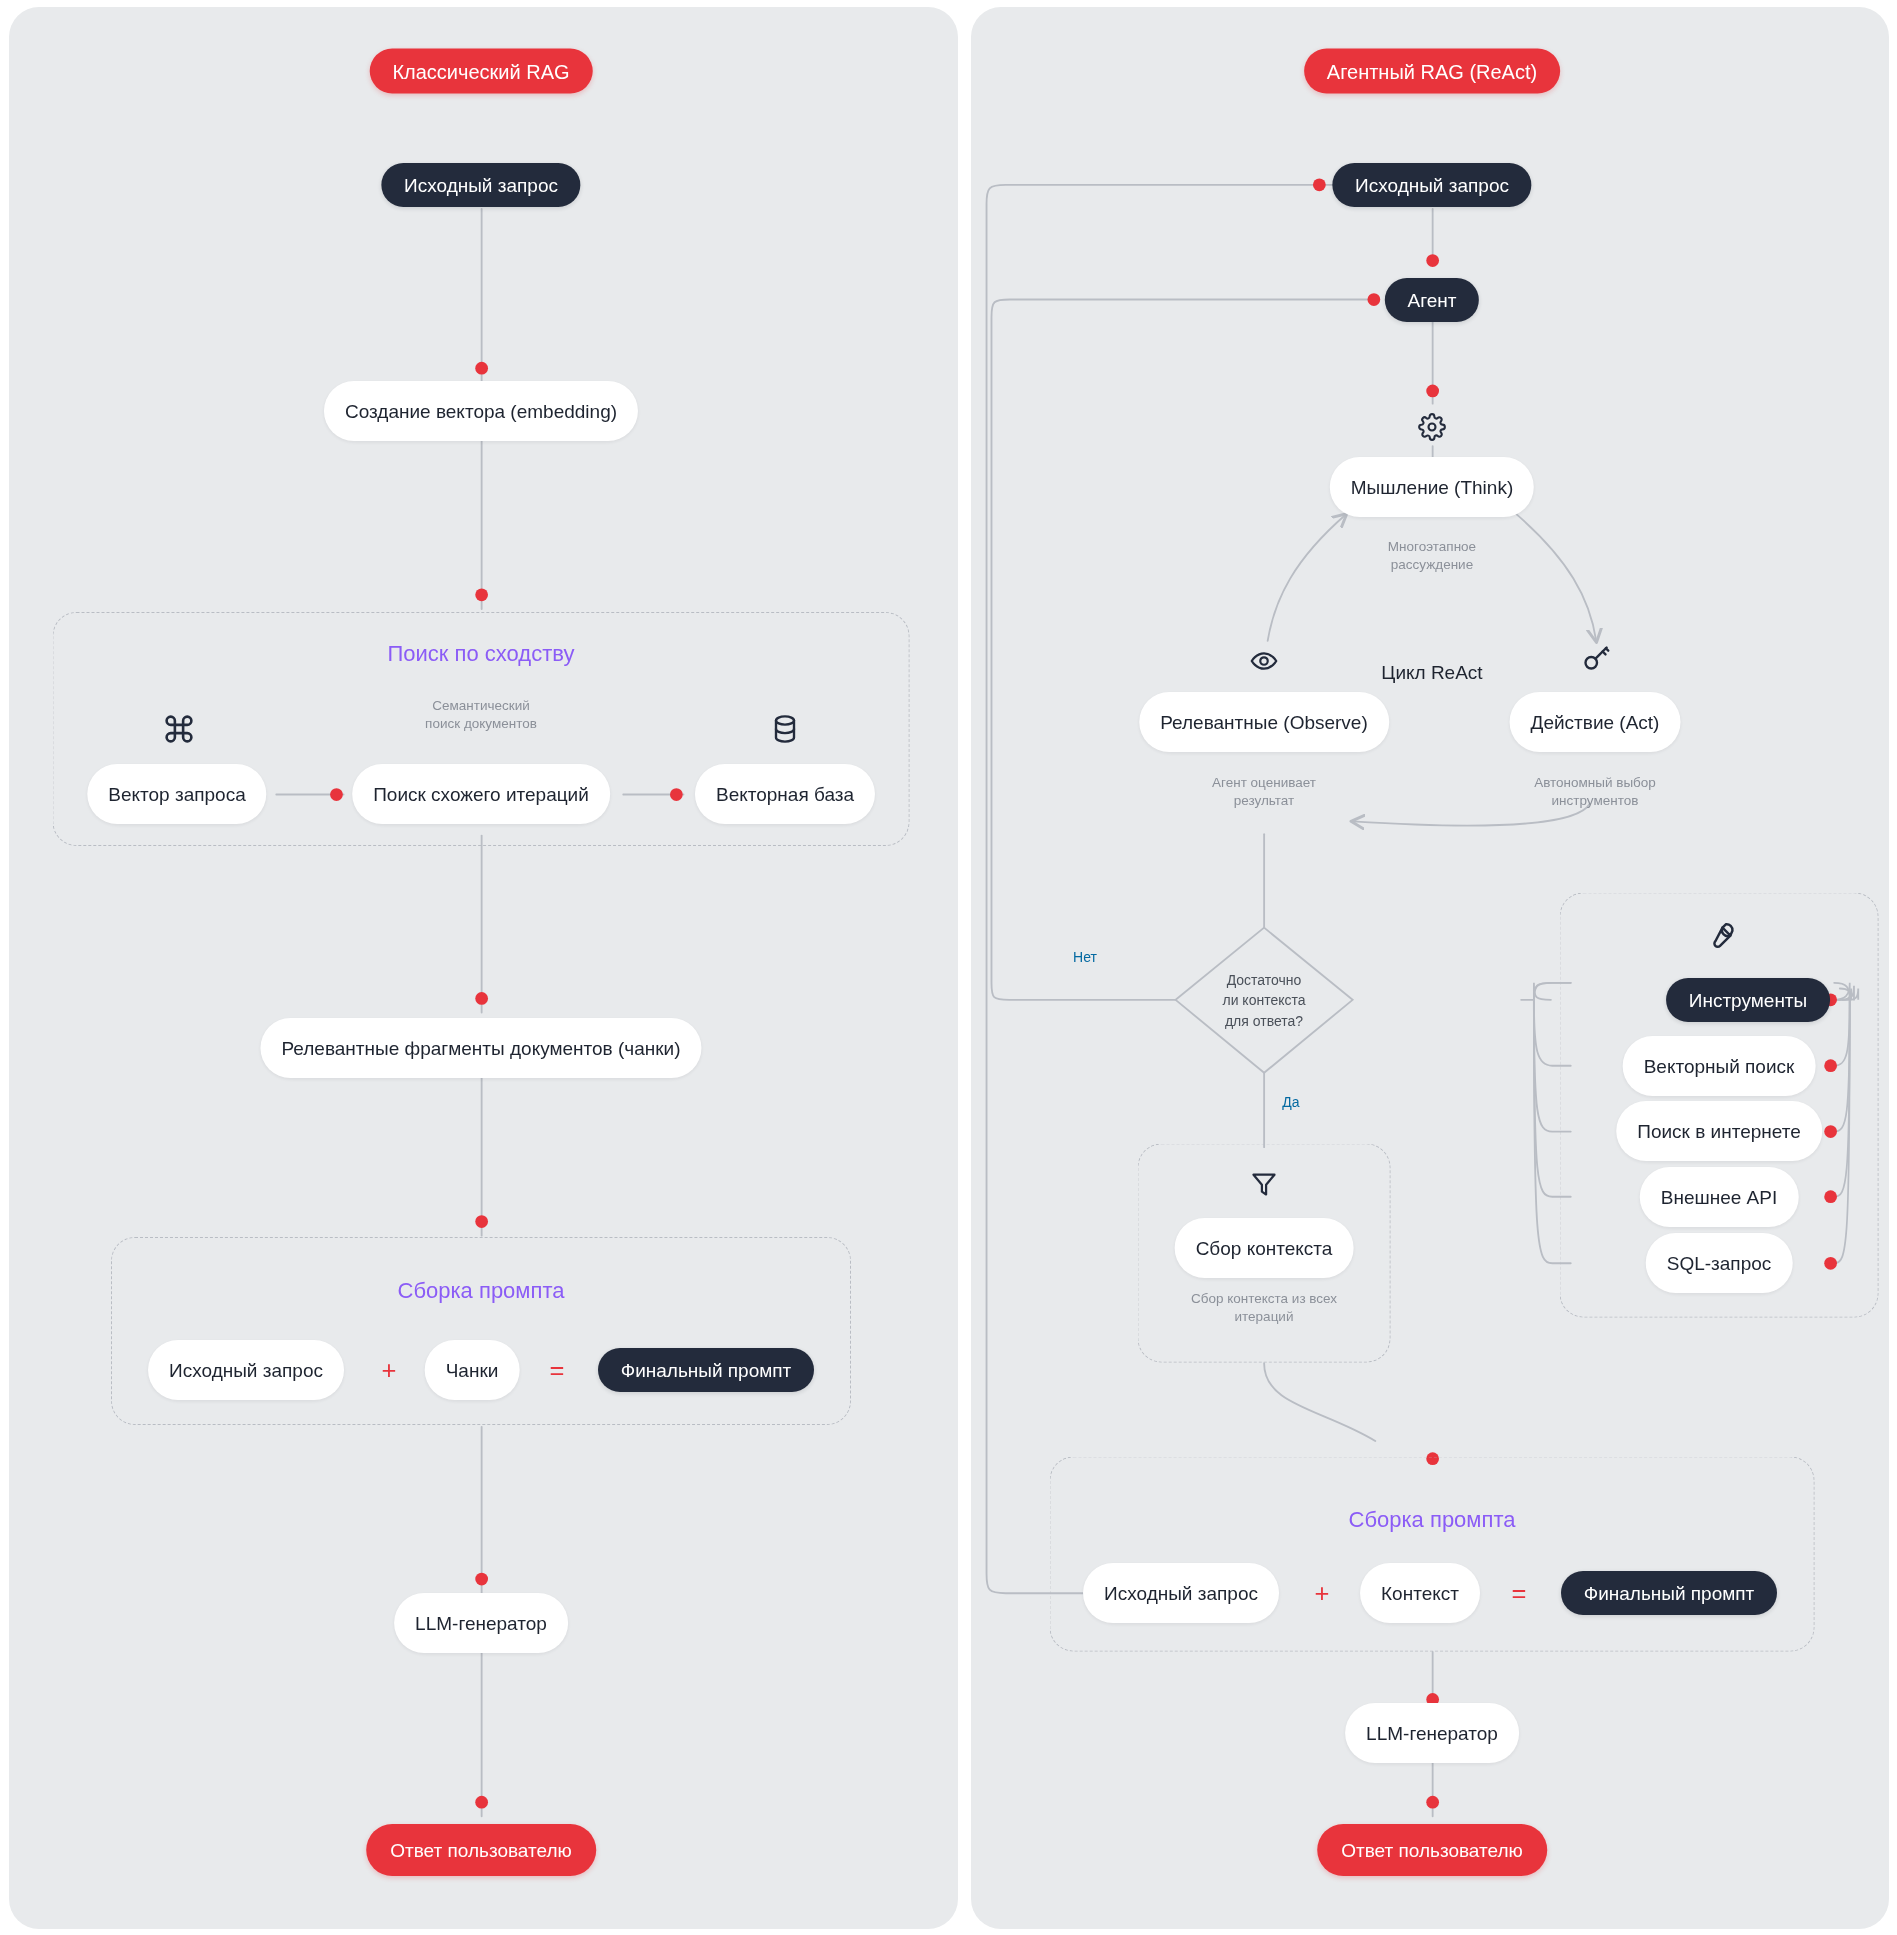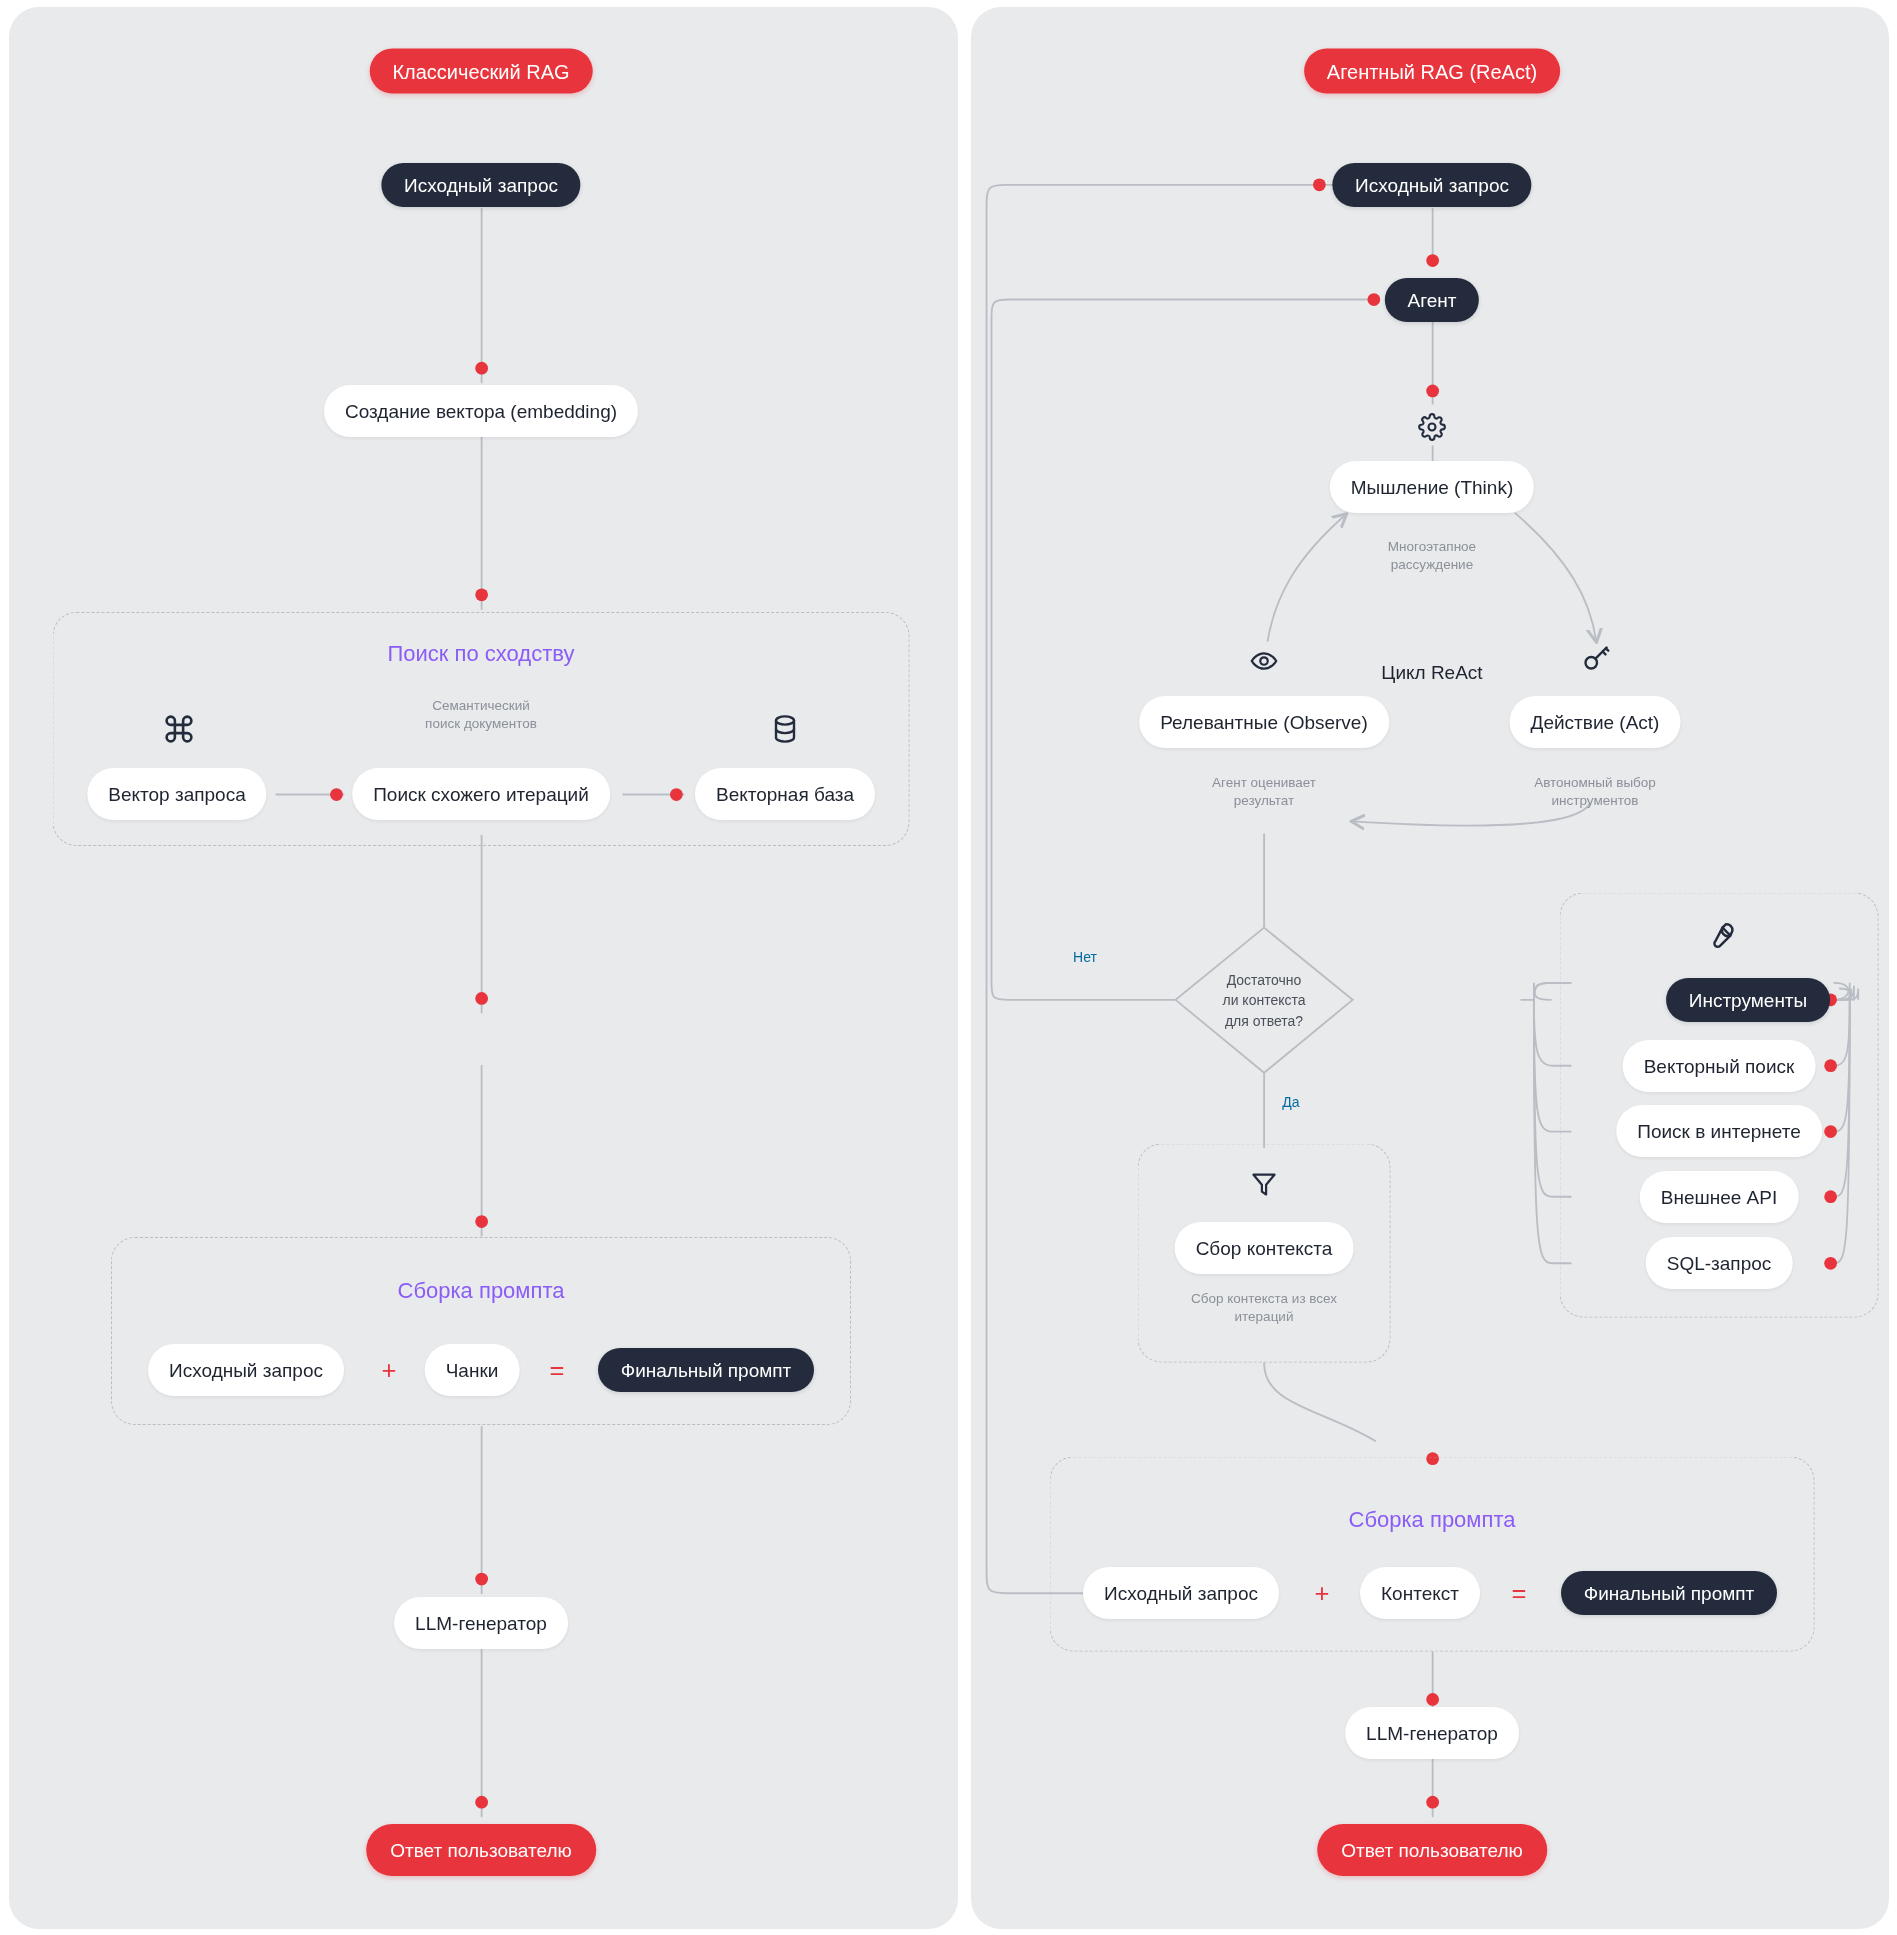--- a/index.html
+++ b/index.html
@@ -21,21 +21,21 @@
 
   
   .node{
     position:absolute;display:flex;align-items:center;justify-content:center;
     box-sizing:border-box;white-space:nowrap;line-height:1;
     transform:translate(-50%,-50%);
   }
   .pill-white{
     background:#ffffff;color:#1e2430;border-radius:707px;
     box-shadow:0 1.4px 3.5px rgba(25,32,45,.07);
-    font-size:19px;padding:0 21px;height:52px;
+    font-size:19px;padding:0 21px;height:60px;
   }
   .pill-dark{
     background:#232b3c;color:#ffffff;border-radius:707px;
     font-size:19px;padding:0 22.7px;height:44px;
     box-shadow:0 1.4px 4.2px rgba(25,32,45,.14);
   }
   .pill-red{
     background:#e8343c;color:#ffffff;border-radius:707px;
     font-size:19px;padding:0 24px;height:52px;
     box-shadow:0 2.1px 5.7px rgba(232,52,60,.25);
@@ -207,20 +207,21 @@
     </svg>
   </span>
 
   <div class="caption" style="left:481px;top:715px;">Семантический
 поиск документов</div>
 
   <div class="node pill-white" style="left:177px;top:794px;">Вектор запроса</div>
   <div class="node pill-white" style="left:481px;top:794px;">Поиск схожего итераций</div>
   <div class="node pill-white" style="left:785px;top:794px;">Векторная база</div>
 
+  <div class="node pill-white" style="left:481px;top:1048px;">Релевантные фрагменты документов (чанки)</div>
 
   <div class="group" style="left:481px;top:1331px;width:740px;height:188px;"></div>
   <div class="group-title" style="left:481px;top:1278px;">Сборка промпта</div>
 
   <div class="node pill-white" style="left:246px;top:1370px;">Исходный запрос</div>
   <div class="op" style="left:389px;top:1370px;">+</div>
   <div class="node pill-white" style="left:472px;top:1370px;">Чанки</div>
   <div class="op" style="left:557px;top:1370px;">=</div>
   <div class="node pill-dark" style="left:706px;top:1370px;">Финальный промпт</div>
 

